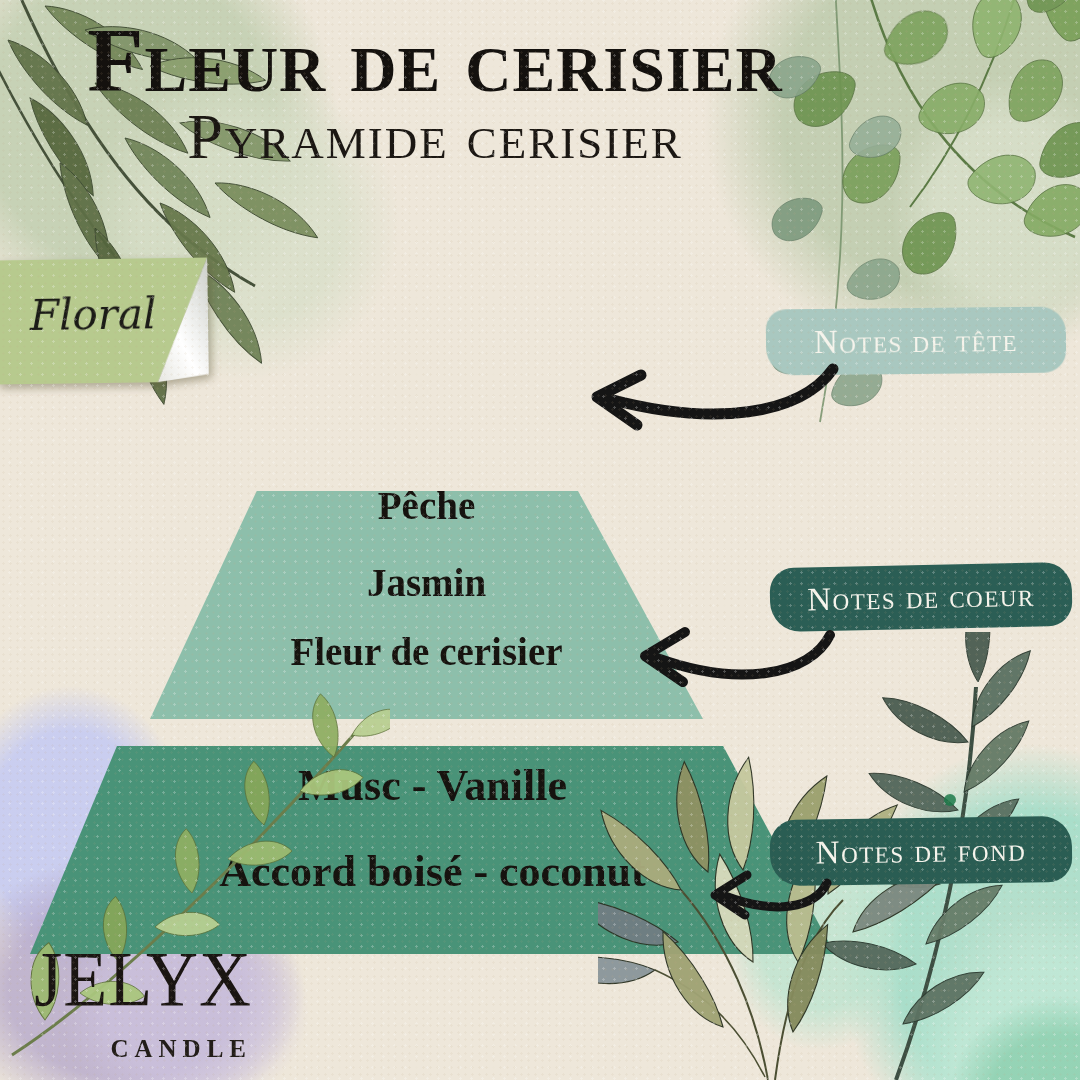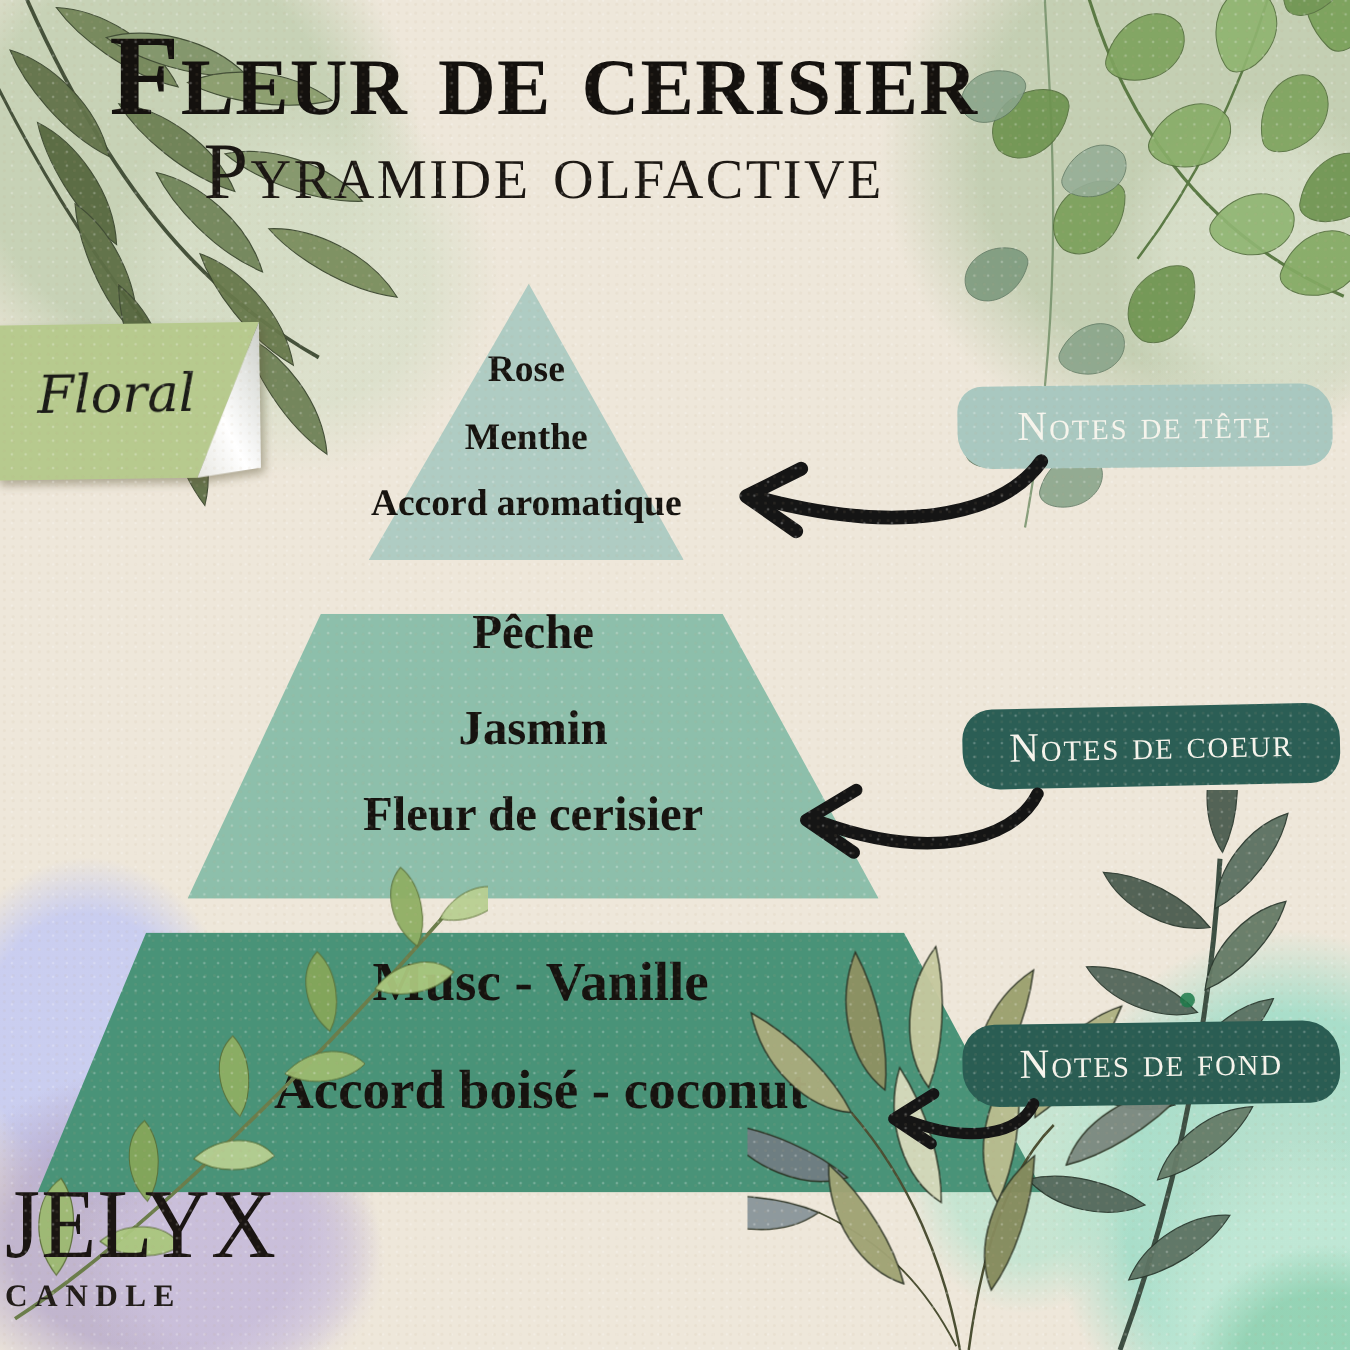--- a/index.html
+++ b/index.html
@@ -55,24 +55,24 @@
   .pill-top{left:766px;top:308px;width:300px;height:66px;font-size:33px;
         border-radius:20px 26px 22px 28px;transform:rotate(-.6deg);}
   .pill-heart{left:770px;top:565px;width:302px;height:64px;font-size:33px;
         border-radius:24px 28px 24px 30px;transform:rotate(-1.2deg);}
   .pill-base{left:770px;top:818px;width:302px;height:66px;font-size:33px;
         border-radius:26px 30px 24px 30px;transform:rotate(-.8deg);}
   
   .arrow{position:absolute;z-index:5;}
   .arrow path{fill:none;stroke:#151515;stroke-linecap:round;stroke-linejoin:round;}
   
-  .logo{position:absolute;left:4px;top:942px;width:248px;text-align:left;z-index:4;}
+  .logo{position:absolute;left:4px;top:942px;width:248px;text-align:right;z-index:4;}
   .logo-name{font-size:72px;line-height:1.05;font-weight:400;color:#1a1512;
         transform:scaleY(1.1);letter-spacing:1px;}
-  .logo-sub{font-size:25px;font-weight:700;letter-spacing:6px;color:#221d19;margin-top:6px;}
+  .logo-sub{font-size:25px;font-weight:700;letter-spacing:6px;color:#221d19;margin-top:17px;}
 </style>
 </head>
 <body>
 
 <div class="stage">
 
   <div class="wash" style="left:-130px;top:-150px;width:520px;height:540px;
               background:radial-gradient(closest-side,#c7d2b6 0%,#c7d2b6 55%,rgba(199,210,182,0) 80%);"></div>
   <div class="wash" style="left:40px;top:30px;width:400px;height:390px;opacity:.8;
               background:radial-gradient(closest-side,#d8dfc9 0%,#d8dfc9 50%,rgba(216,223,201,0) 80%);"></div>
@@ -88,26 +88,20 @@
               background:radial-gradient(closest-side,#8ed0b0 0%,#8ed0b0 50%,rgba(142,208,176,0) 80%);"></div>
   <div class="wash" style="left:700px;top:790px;width:240px;height:290px;opacity:.75;
               background:radial-gradient(closest-side,#b9e4cf 0%,#b9e4cf 50%,rgba(185,228,207,0) 80%);"></div>
   <div class="wash" style="left:-80px;top:650px;width:300px;height:360px;opacity:.9;
               background:radial-gradient(closest-side,#c6cbf2 0%,#c6cbf2 55%,rgba(198,203,242,0) 80%);"></div>
   <div class="wash" style="left:-100px;top:820px;width:450px;height:340px;opacity:.8;
               background:radial-gradient(closest-side,#b6a9cb 0%,#b6a9cb 52%,rgba(182,169,203,0) 80%);"></div>
   <div class="wash" style="left:30px;top:880px;width:310px;height:260px;opacity:.6;
               background:radial-gradient(closest-side,#cfc5e2 0%,#cfc5e2 50%,rgba(207,197,226,0) 80%);"></div>
 
-  <div class="tier tier-top">
-    <div class="shape" style="background-color: rgb(175, 204, 195);"></div>
-    <div class="tier-line" style="top:52px">Rose</div>
-    <div class="tier-line" style="top:106px">Menthe</div>
-    <div class="tier-line" style="top:159px">Accord aromatique</div>
-  </div>
 
   <div class="tier tier-heart">
     <div class="shape" style="background-color: rgb(141, 191, 171);"></div>
     <div class="tier-line" style="top:-8px">Pêche</div>
     <div class="tier-line" style="top:69px">Jasmin</div>
     <div class="tier-line" style="top:138px">Fleur de cerisier</div>
   </div>
 
   <div class="tier tier-base">
     <div class="shape" style="background-color: rgb(73, 147, 120);"></div>
@@ -224,21 +218,21 @@
       <use href="#lfS" fill="#9fa374" transform="translate(125,395) rotate(-115)"></use>
       <use href="#lfS" fill="#868b5d" transform="translate(195,400) rotate(-65)"></use>
     </g>
     <circle cx="352" cy="168" r="6" fill="#1c7a4a" opacity=".85"></circle>
     <circle cx="366" cy="192" r="4" fill="#1c7a4a" opacity=".8"></circle>
     <circle cx="420" cy="245" r="5" fill="#2e8f60" opacity=".6"></circle>
   </svg>
 
   <div class="title-block">
     <div class="title">Fleur de cerisier</div>
-    <div class="subtitle">Pyramide olfactive</div>
+    <div class="subtitle">Pyramide cerisier</div>
   </div>
 
   <div class="note">
     <div class="note-green" style="background-color: rgb(183, 202, 142);"></div>
     <div class="note-curl"></div>
     <div class="note-label">Floral</div>
   </div>
 
   <div class="pill pill-top" style="color: rgb(246, 244, 236); background-color: rgb(169, 200, 192);">
     <span>Notes de tête</span>

